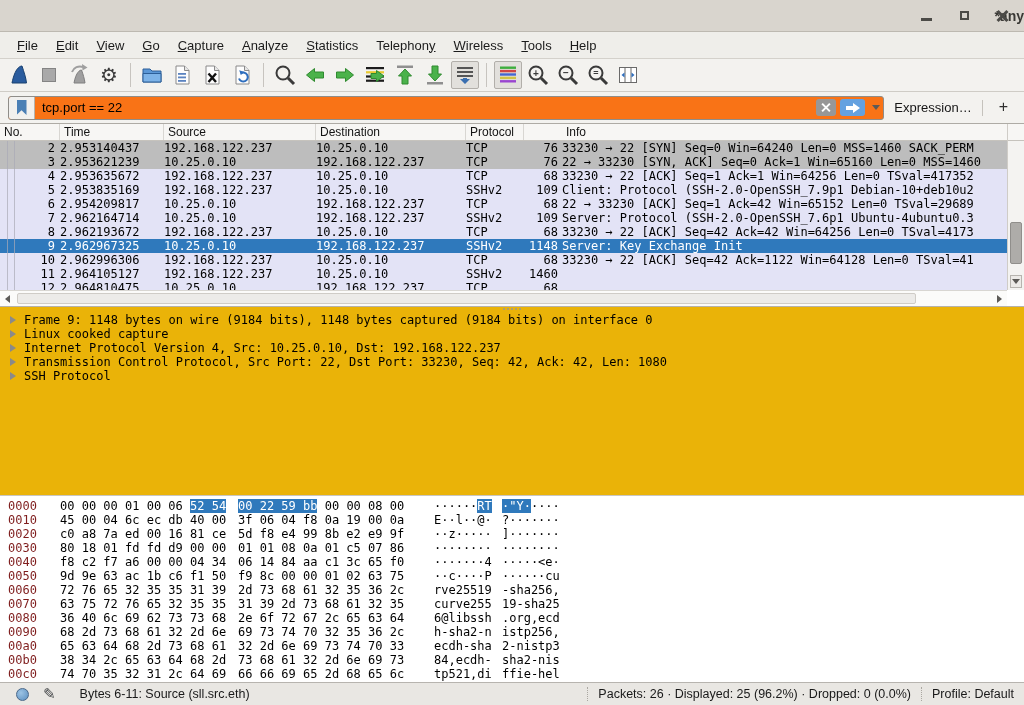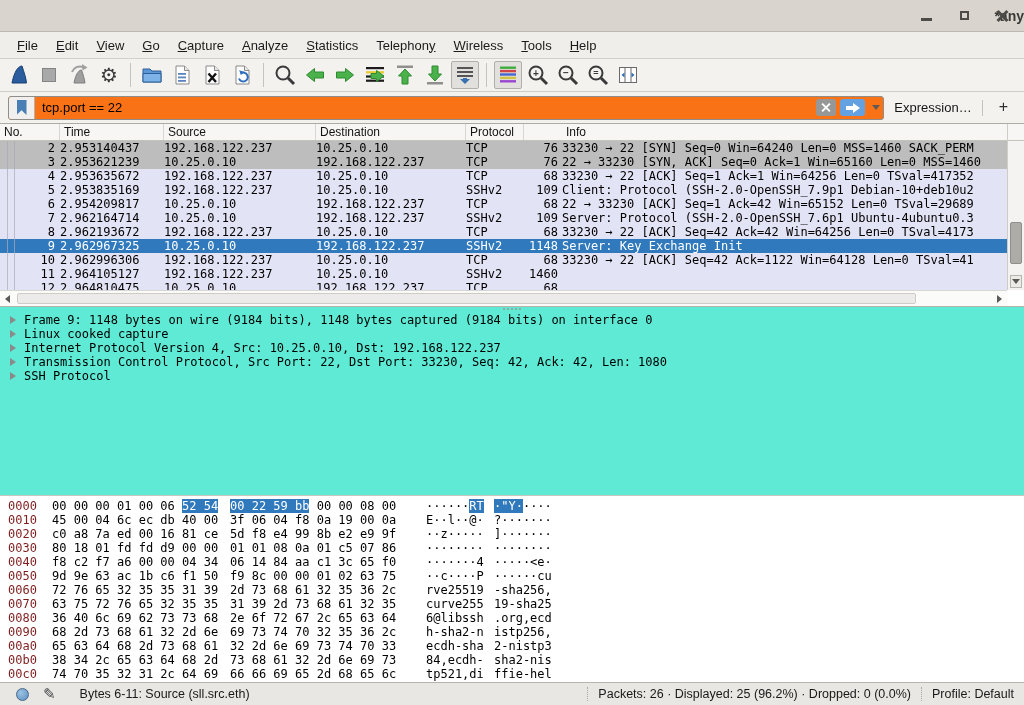--- a/index.html
+++ b/index.html
@@ -97,33 +97,33 @@
   .hscroll { position:absolute; left:0; right:17px; bottom:0; height:16px; background:#fbfbfa;
              border-top:1px solid #d8d6d2; display:flex; align-items:center; }
   .hs-btn { width:15px; height:100%; display:flex; align-items:center; justify-content:center; }
   .hs-track { flex:1; height:100%; position:relative; }
   .hs-thumb { position:absolute; left:2px; top:2px; bottom:2px; width:92%;
               background:#ecebe9; border:1px solid #cfccc7; border-radius:2px; }
   .grip { position:absolute; bottom:-4px; left:50%; transform:translateX(-50%); display:flex; gap:2px; }
   .grip i { width:2px; height:2px; background:#9a978f; border-radius:50%; }
 
   
-  .details { height:189px; background:#5eead4; border-bottom:1px solid #c9c6c0; padding:6px 0 0 6px;
+  .details { height:189px; background:#eab308; border-bottom:1px solid #c9c6c0; padding:6px 0 0 6px;
              overflow:hidden; flex:0 0 auto; }
   .d-row { height:14px; line-height:14px; font-family:"DejaVu Sans Mono", monospace; font-size:12px;
            color:#000; white-space:nowrap; display:flex; align-items:center; }
   .d-tri { width:0; height:0; border-top:4px solid transparent; border-bottom:4px solid transparent;
            border-left:6px solid #8a8a8a; margin:0 8px 0 4px; flex:0 0 auto; }
 
   
   .hexpane { height:186px; background:#fff; padding:3px 0 0 8px; overflow:hidden; flex:0 0 auto;
              font-family:"DejaVu Sans Mono", monospace; font-size:12px; }
   .hx-row { height:14px; line-height:14px; display:flex; white-space:pre; }
   .hx-off { width:34px; color:#7f1d1d; flex:0 0 auto; }
-  .hx-h1 { margin-left:10px; width:170px; flex:0 0 auto; }
+  .hx-h1 { margin-left:18px; width:170px; flex:0 0 auto; }
   .hx-h2 { margin-left:8px; width:170px; flex:0 0 auto; }
   .hx-a1 { margin-left:26px; width:60px; flex:0 0 auto; }
   .hx-a2 { margin-left:8px; width:64px; flex:0 0 auto; }
   .hx-row .hl { background:#2f79bc; color:#fff; }
 
   
   .statusbar { height:23px; background:#e9e7e3; border-top:1px solid #b7b4af; display:flex;
                align-items:center; padding:0 10px; font-size:12.5px; color:#191919; flex:1; }
   .sb-circle { width:13px; height:13px; border-radius:50%; margin-left:6px;
                background:radial-gradient(circle at 35% 35%, #9cc3e4, #5b8fc0); border:1px solid #49688a; }

